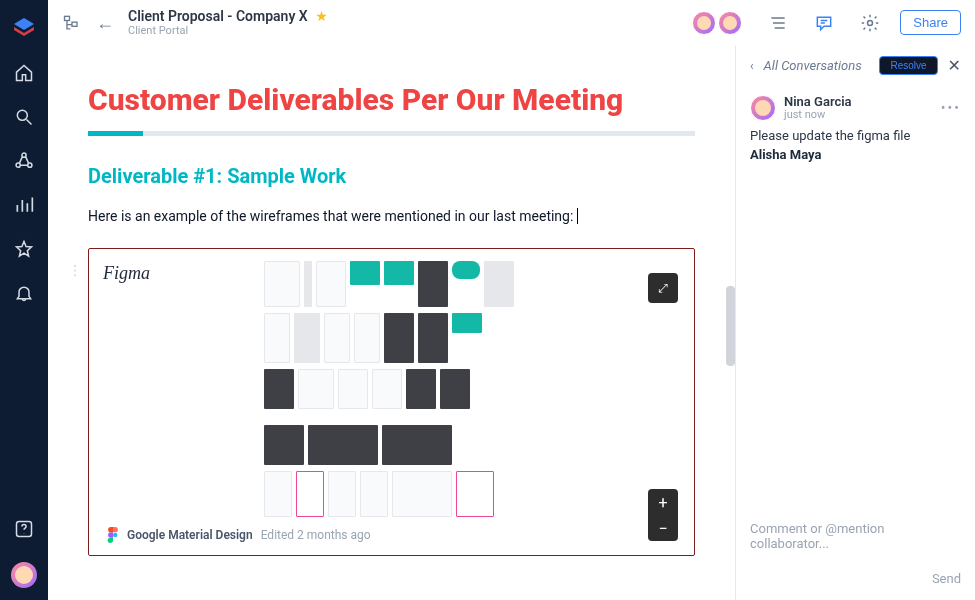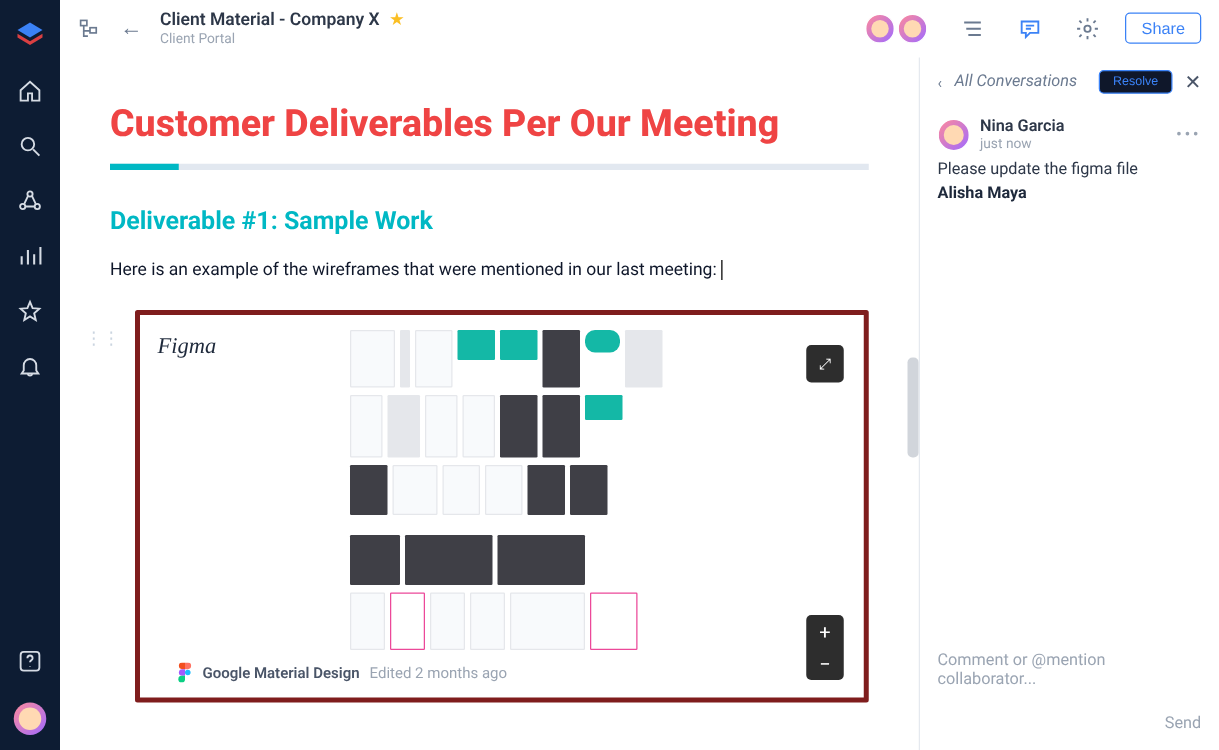--- a/index.html
+++ b/index.html
@@ -39,21 +39,21 @@
 .doc-h1 { font-size: 30px; font-weight: 800; color: #ef4444; }
 .underline-bar { height: 5px; background: #e2e8f0; border-radius: 0; margin-top: 14px; position: relative; }
 .underline-bar::before { content:''; position:absolute; left:0; top:0; height:100%; width: 55px; background:#00b8c4; }
 .doc-h2 { font-size: 20px; font-weight: 700; color: #00b8c4; margin-top: 28px; }
 .doc-p { margin-top: 20px; font-size: 14px; color: #0f172a; }
 .caret { border-right: 1px solid #000; animation: blink 1s infinite; }
 @keyframes blink { 50% { border-color: transparent; } }
 .drag-dots { position: absolute; left: 20px; top: 216px; color: #cbd5e0; font-size: 14px; cursor: grab; }
 
 
-.embed { margin-top: 24px; border: 4px solid #7f1d1d; border-radius: 2px; position: relative; background:#fff; padding: 12px 14px 12px 30px; margin-left: 20px; }
+.embed { margin-top: 24px; border: 1px solid #7f1d1d; border-radius: 2px; position: relative; background:#fff; padding: 12px 14px 12px 18px; }
 .embed-label { font-family: Georgia, serif; font-style: italic; font-size: 18px; color: #1e293b; position: absolute; top: 14px; left: 14px; }
 .thumb-grid { margin: 0 auto; width: 260px; display: flex; flex-direction: column; gap: 6px; }
 .thumb-row { display: flex; gap: 4px; }
 .th { background: #3f3f46; border-radius: 1px; }
 .th.teal { background:#14b8a6; }
 .th.light { background:#e5e7eb; }
 .th.white { background:#f8fafc; border:1px solid #e5e7eb; }
 .th.pink { background:#fff; border:1px solid #ec4899; }
 .expand-btn { position:absolute; top:24px; right:16px; width:30px; height:30px; background:#2d2d2d; border-radius:4px; color:#fff; display:flex; align-items:center; justify-content:center; font-size:12px; cursor:pointer; }
 .zoom-ctl { position:absolute; bottom:14px; right:16px; width:30px; background:#2d2d2d; border-radius:4px; color:#fff; display:flex; flex-direction:column; align-items:center; cursor:pointer; }
@@ -147,21 +147,21 @@
     <div class="toc-icon">
       <svg width="20" height="20" viewBox="0 0 24 24" fill="none" stroke="currentColor" stroke-width="1.6">
           <rect x="3" y="4" width="6" height="5"></rect>
           <path d="M6 9 V14 H12"></path>
           <rect x="12" y="11" width="6" height="5"></rect>
           <path d="M6 14 V19 H10"></path>
         </svg>
     </div>
     <div class="back-arrow">←</div>
     <div class="title-block">
-      <div><span class="title">Client Material - Company X</span> <span class="starred">★</span></div>
+      <div><span class="title">Client Proposal - Company X</span> <span class="starred">★</span></div>
       <div class="sub">Client Portal</div>
     </div>
     <div class="grow"></div>
     <div class="presence">
       <div class="avatar"></div>
       <div class="avatar"></div>
     </div>
     <div class="top-icon">
         <svg width="20" height="20" viewBox="0 0 24 24" fill="none" stroke="currentColor" stroke-width="1.8">
           <path d="M4 6 H20 M6 12 H20 M8 18 H20"></path>

